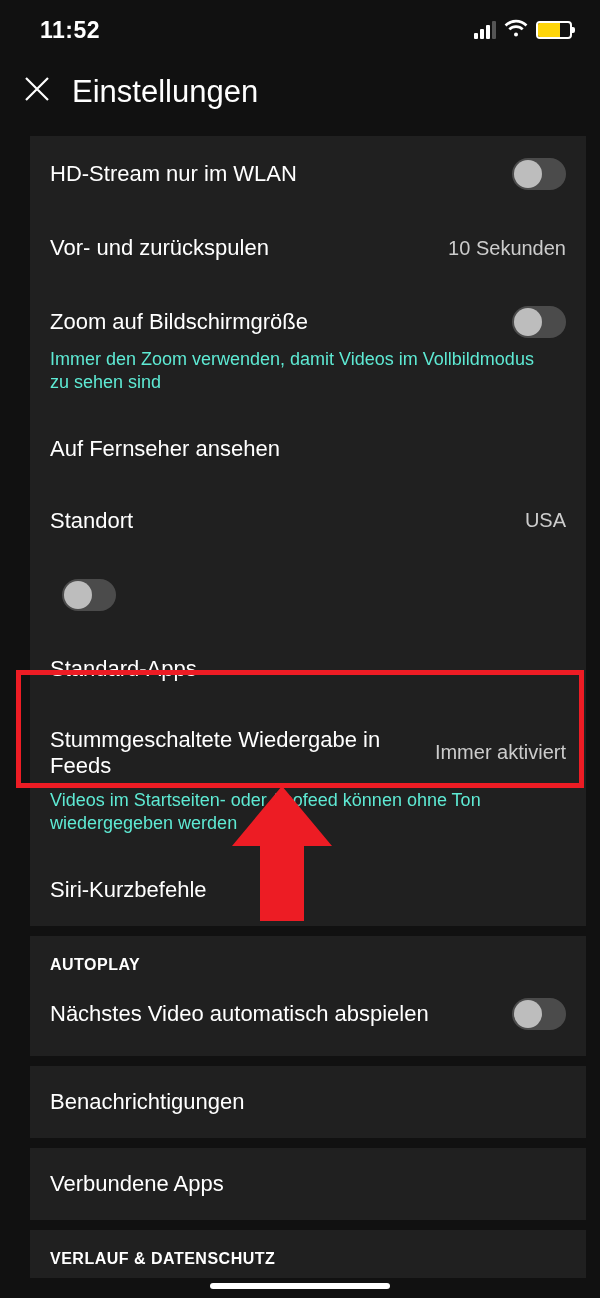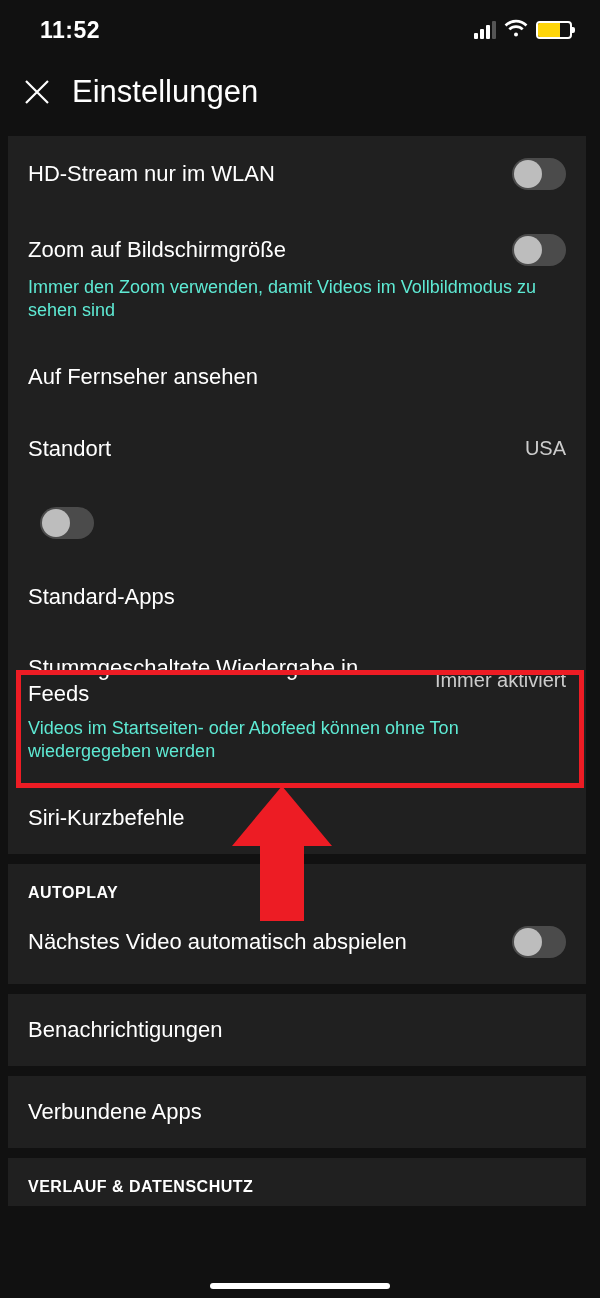--- a/index.html
+++ b/index.html
@@ -72,37 +72,37 @@
   }
   .battery-fill {
     background: #ffd60a;
     height: 100%;
     width: 70%;
     border-radius: 2px 0 0 2px;
   }
   
   .page-header {
     display: flex;
-    align-items: center;
+    align-items: flex-start;
     padding: 14px 20px 26px 22px;
   }
   .close-icon {
     width: 30px;
     height: 30px;
     margin-right: 20px;
   }
   .close-icon svg { width: 30px; height: 30px; }
   .page-title {
     font-size: 31px;
     font-weight: 400;
   }
   
   .group {
     background: #202020;
-    margin: 0 14px 10px 8px;
+    margin: 0 14px 10px 30px;
   }
   .row {
     padding: 22px 20px;
     display: flex;
     align-items: center;
     justify-content: space-between;
     min-height: 72px;
   }
   .row-col {
     flex-direction: column;
@@ -227,20 +227,24 @@
 
   <div class="group">
 
     <div class="row">
       <div class="row-label">HD-Stream nur im WLAN</div>
       <div class="toggle">
           <div class="toggle-knob"></div>
         </div>
     </div>
 
+    <div class="row">
+      <div class="row-label">Vor- und zurückspulen</div>
+      <div class="row-value">10 Sekunden</div>
+    </div>
 
     <div class="row row-col" style="padding-bottom:18px;">
       <div class="row-main">
         <div class="row-label">Zoom auf Bildschirmgröße</div>
         <div class="toggle">
             <div class="toggle-knob"></div>
           </div>
       </div>
       <div class="row-sub">Immer den Zoom verwenden, damit Videos im Vollbildmodus zu sehen sind</div>
     </div>

